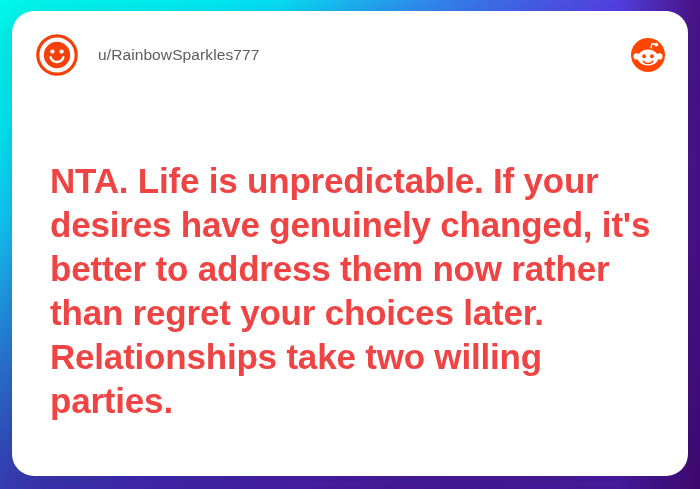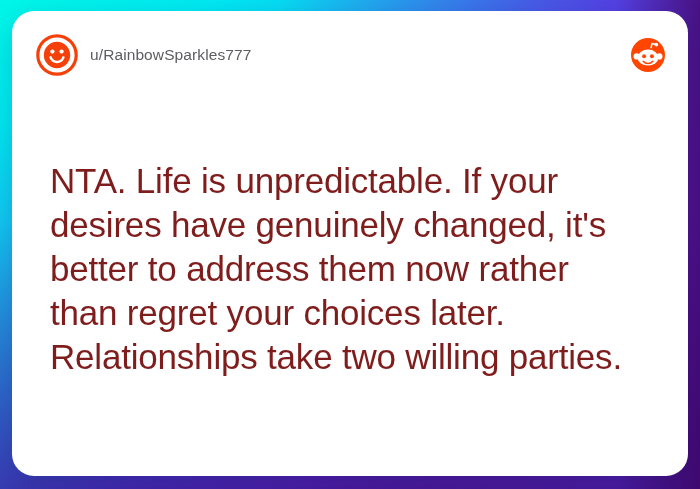--- a/index.html
+++ b/index.html
@@ -71,21 +71,21 @@
     right: 0;
     height: 88px;
     display: flex;
     align-items: center;
     padding: 0 22px 0 24px;
     box-sizing: border-box;
   }
   .author-group {
     display: flex;
     align-items: center;
-    gap: 12px;
+    gap: 20px;
     flex: 1 1 auto;
     min-width: 0;
   }
   .avatar {
     width: 42px;
     height: 42px;
     flex: 0 0 42px;
     display: block;
   }
   .author-name {
@@ -106,25 +106,25 @@
   .card-body {
     position: absolute;
     left: 38px;
     top: 148px;
     right: 26px;
   }
   .body-text {
     margin: 0;
     font-size: 35px;
     line-height: 44px;
-    color: #7f1d1d;
+    color: #ef4444;
     letter-spacing: -0.2px;
     white-space: pre-line;
     font-family: "Liberation Sans", sans-serif;
-    font-weight: 400;
+    font-weight: 700;
   }
 </style>
 </head>
 <body>
 
 <div id="backdrop">
 
   <div id="card">
 
     <div class="card-header">

